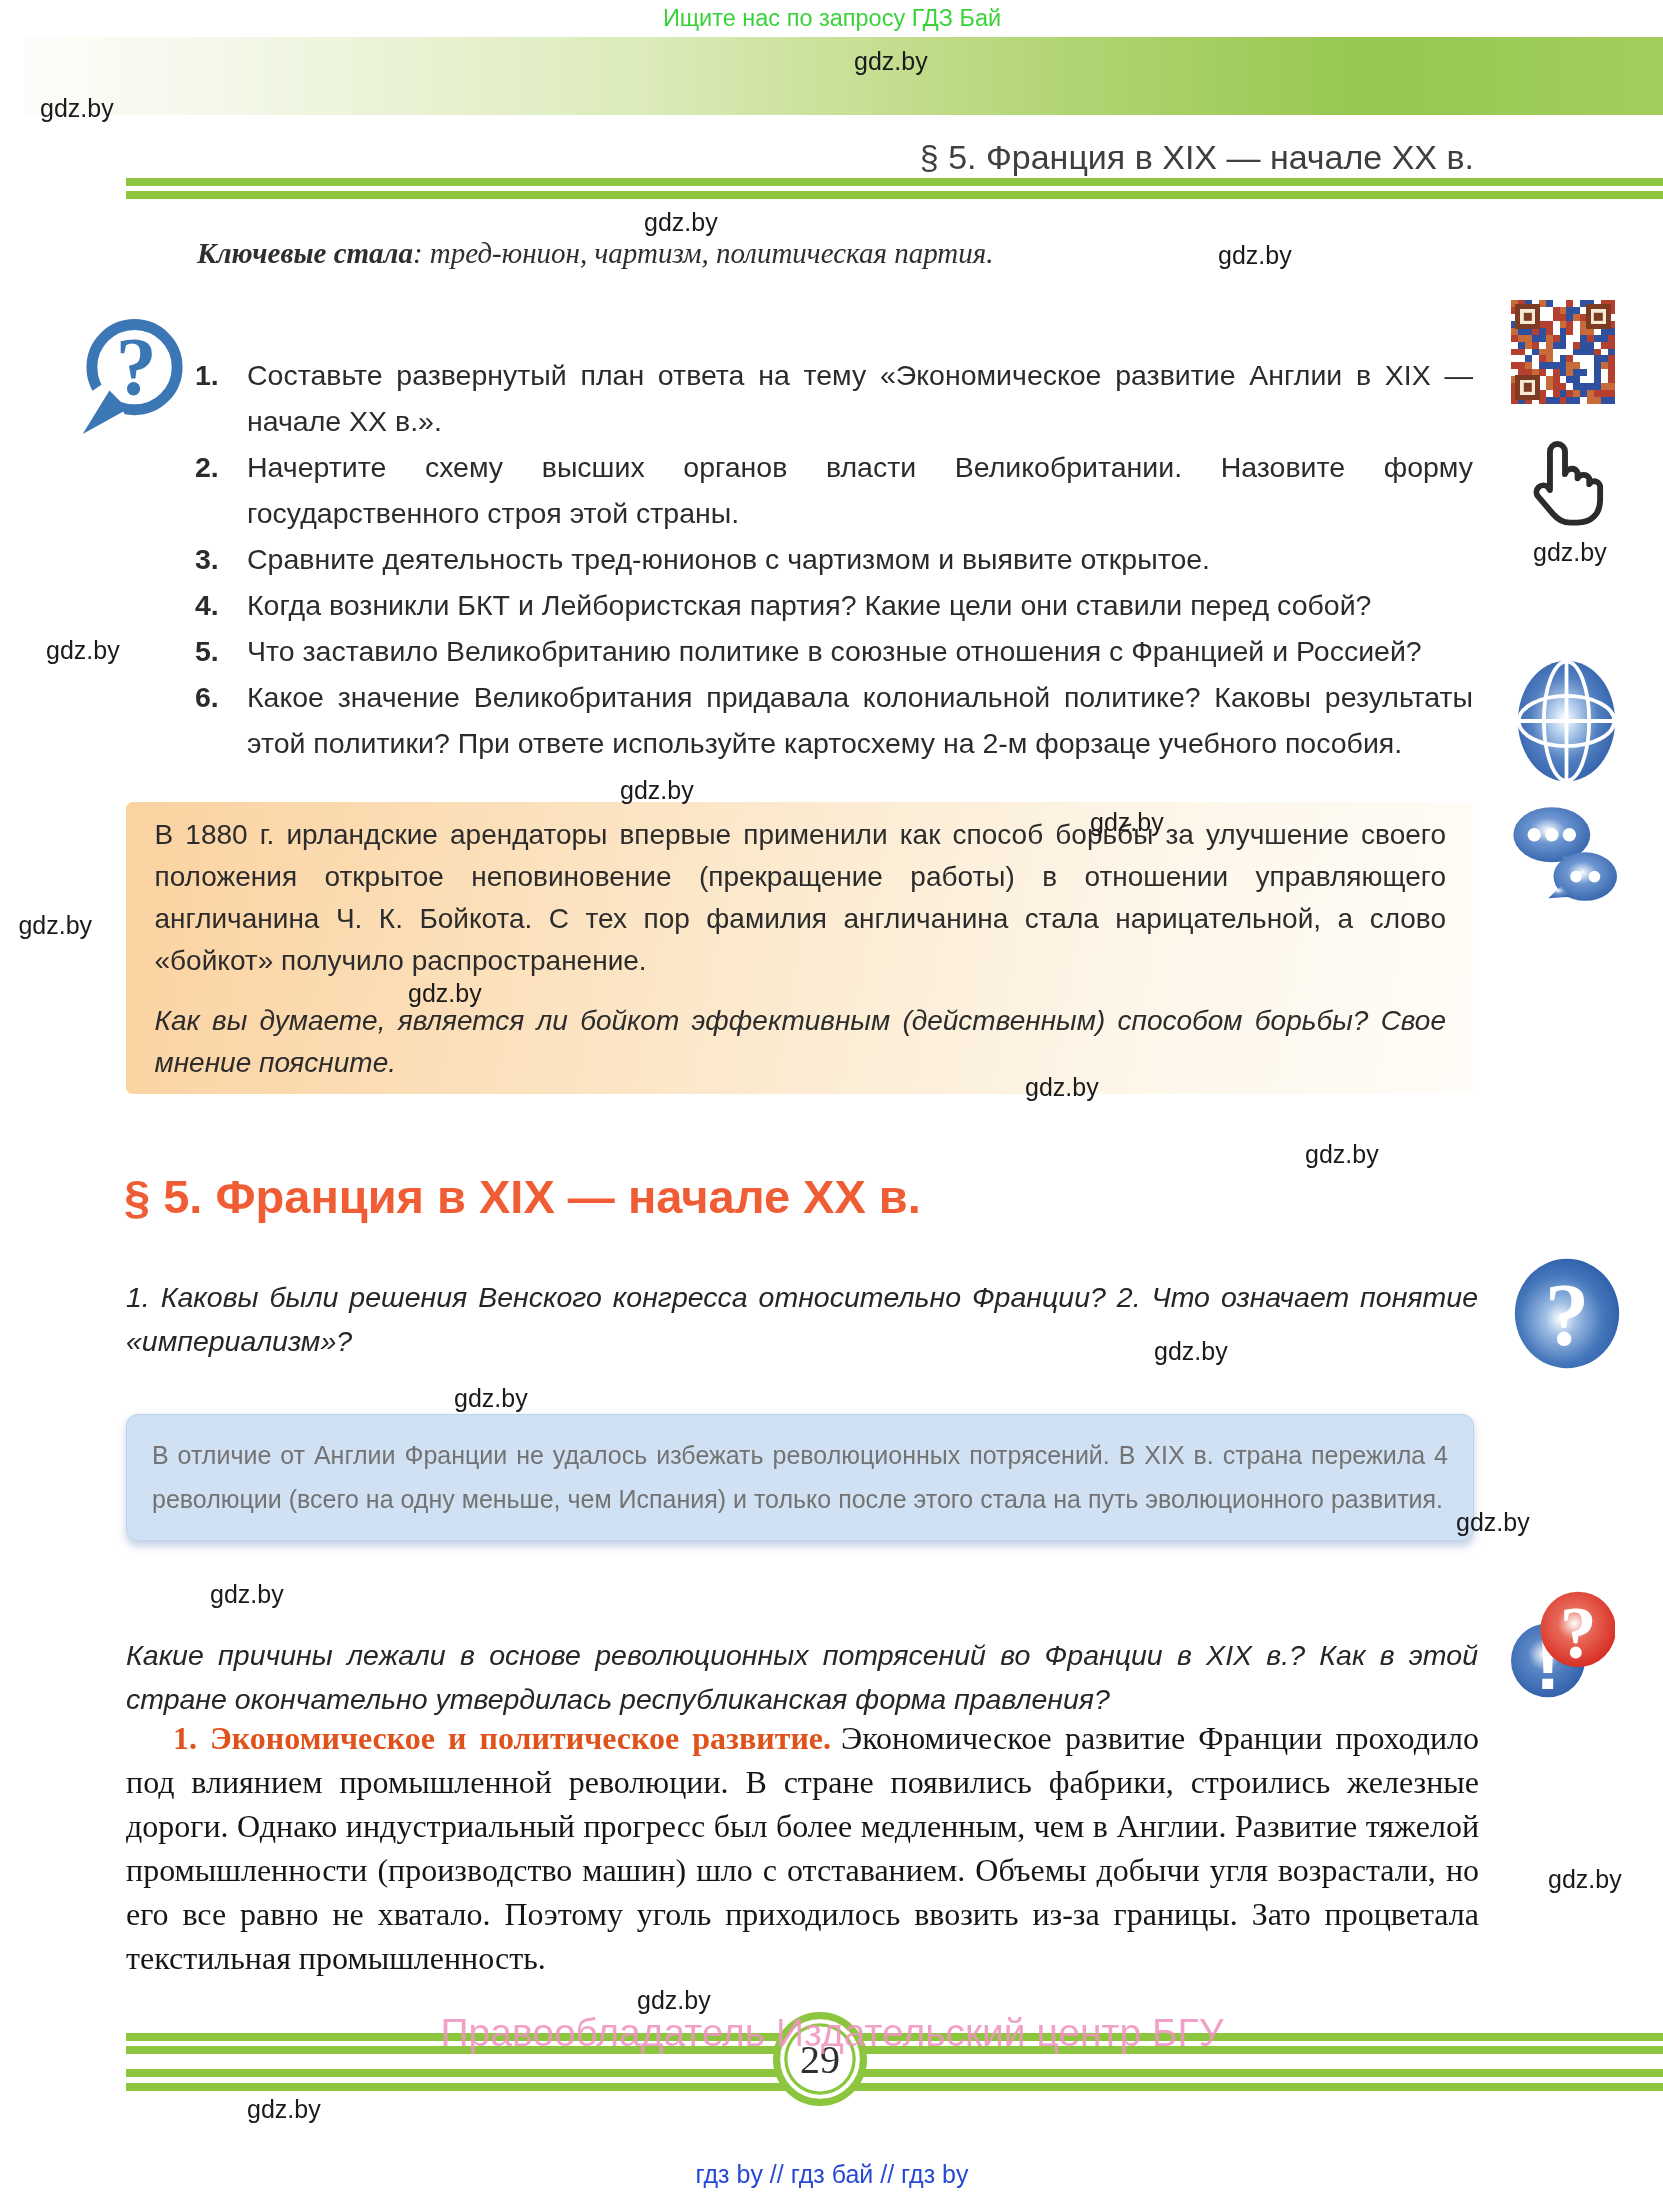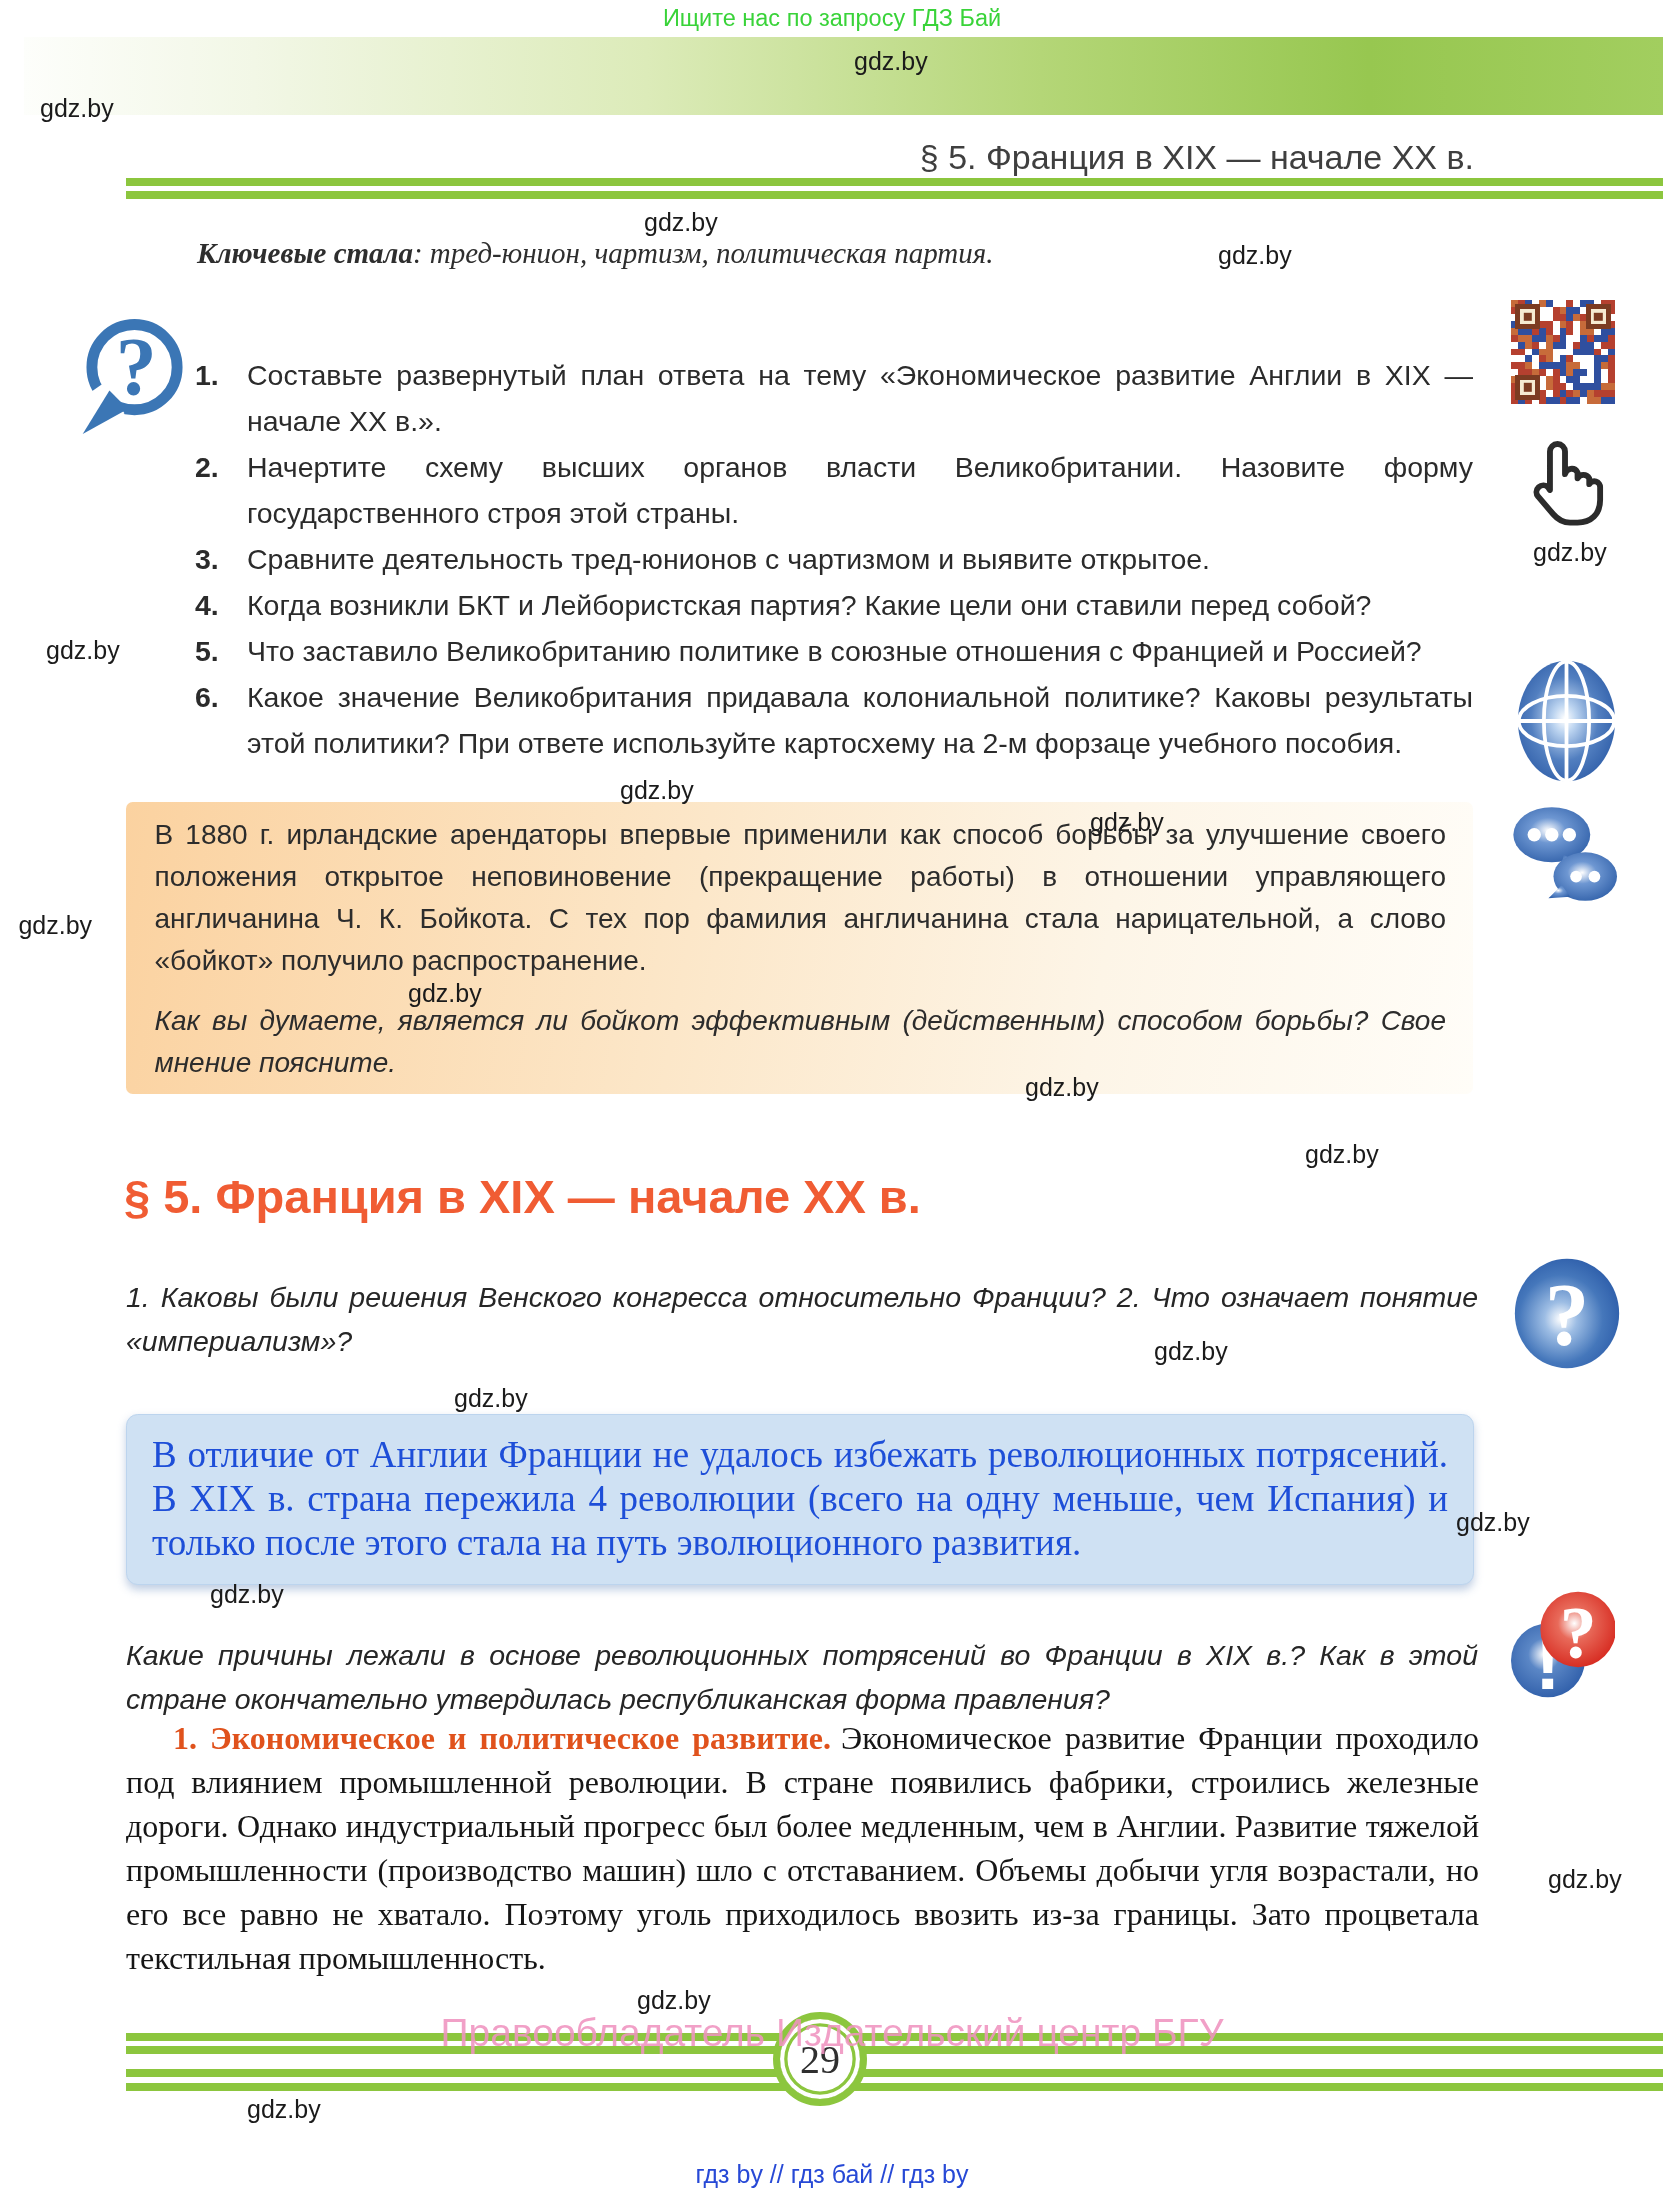--- a/index.html
+++ b/index.html
@@ -51,21 +51,21 @@
 
   .section-heading{position:absolute;left:124px;top:1169px;font-size:47px;font-weight:bold;
       color:var(--accent-orange);white-space:nowrap;}
 
   .intro-italic{position:absolute;left:126px;width:1352px;font-size:28.5px;line-height:44px;
       font-style:italic;color:#262626;text-align:justify;}
 
   .box-blue{position:absolute;left:126px;top:1414px;width:1348px;border-radius:11.7px;
       padding:18.4px 25px;background:#cfe1f3;border:0.8px solid #bcd4ee;
       box-shadow:0 4.2px 8.4px rgba(120,150,195,.45);}
-  .box-blue .bb-text{font-size:37px;line-height:44px;color:#1d4ed8;text-align:justify;font-family:Liberation Serif, serif;}
+  .box-blue .bb-text{font-size:25px;line-height:44px;color:#737373;text-align:justify;}
 
   .para{position:absolute;left:126px;top:1716px;width:1353px;
       font-family:"Liberation Serif","DejaVu Serif",serif;font-size:32px;line-height:44px;
       color:#161616;text-align:justify;text-indent:47px;}
   .para .para-lead{font-weight:bold;color:var(--lead-orange);margin-right:10px;}
 
   .pink-overlay{position:absolute;left:0;top:2011px;width:100%;text-align:center;
       font-size:39px;color:var(--pink-overlay);opacity:.88;z-index:6;white-space:nowrap;}
   .page-circle{position:absolute;left:773px;top:2012px;width:94px;height:94px;border-radius:50%;
       background:#fff;border:7.5px solid var(--accent-green);

